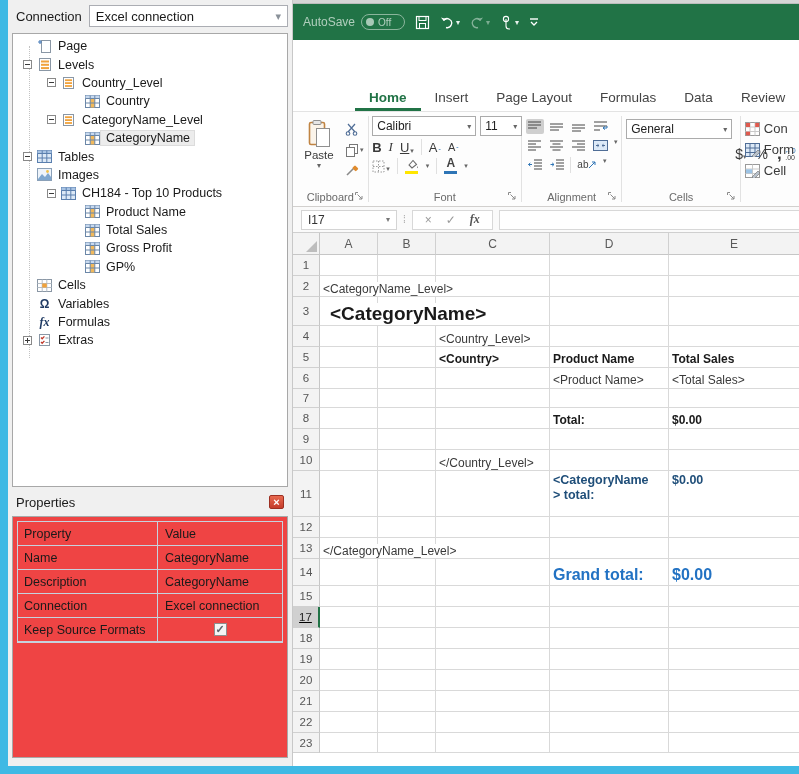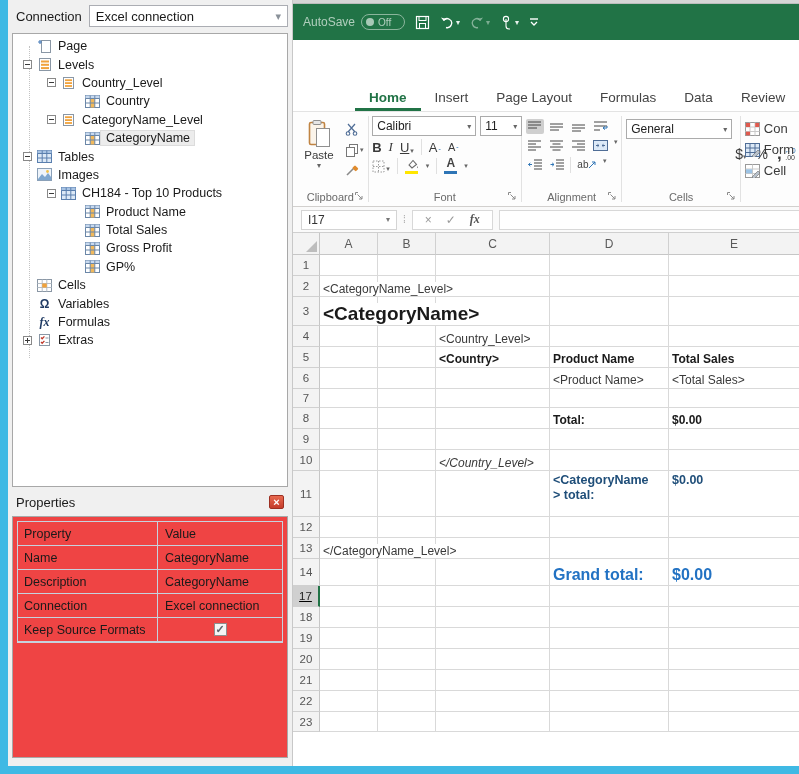--- a/index.html
+++ b/index.html
@@ -733,21 +733,21 @@
           </div>
         </div>
         <div class="grow" style="height: 29px;">
           <div class="rhdr">3</div>
           <div class="rcells">
             <div class="gcell" style="width: 58px; flex: 0 0 58px;"></div>
             <div class="gcell" style="width: 58px; flex: 0 0 58px;"></div>
             <div class="gcell" style="width: 114px; flex: 0 0 114px;"></div>
             <div class="gcell" style="width: 119px; flex: 0 0 119px;"></div>
             <div class="gcell" style="width: 131px; flex: 0 0 131px;"></div>
-            <span class="ovf t-h1" style="left: 3px;">&lt;CategoryName&gt;</span>
+            <span class="ovf t-h1" style="left: 10px;">&lt;CategoryName&gt;</span>
           </div>
         </div>
         <div class="grow" style="height: 21px;">
           <div class="rhdr">4</div>
           <div class="rcells">
             <div class="gcell" style="width: 58px; flex: 0 0 58px;"></div>
             <div class="gcell" style="width: 58px; flex: 0 0 58px;"></div>
             <div class="gcell" style="width: 114px; flex: 0 0 114px;"></div>
             <div class="gcell" style="width: 119px; flex: 0 0 119px;"></div>
             <div class="gcell" style="width: 131px; flex: 0 0 131px;"></div>
@@ -805,21 +805,21 @@
           </div>
         </div>
         <div class="grow" style="height: 21px;">
           <div class="rhdr">10</div>
           <div class="rcells">
             <div class="gcell" style="width: 58px; flex: 0 0 58px;"></div>
             <div class="gcell" style="width: 58px; flex: 0 0 58px;"></div>
             <div class="gcell" style="width: 114px; flex: 0 0 114px;"></div>
             <div class="gcell" style="width: 119px; flex: 0 0 119px;"></div>
             <div class="gcell" style="width: 131px; flex: 0 0 131px;"></div>
-            <span class="ovf t-plain" style="left: 119px; font-style: italic;">&lt;/Country_Level&gt;</span>
+            <span class="ovf t-plain" style="left: 119px;">&lt;/Country_Level&gt;</span>
           </div>
         </div>
         <div class="grow" style="height: 46px;">
           <div class="rhdr">11</div>
           <div class="rcells">
             <div class="gcell" style="width: 58px; flex: 0 0 58px;"></div>
             <div class="gcell" style="width: 58px; flex: 0 0 58px;"></div>
             <div class="gcell" style="width: 114px; flex: 0 0 114px;"></div>
             <div class="gcell" style="width: 119px; flex: 0 0 119px;"></div>
             <div class="gcell t-subtotal vtop" style="width: 131px; flex: 0 0 131px;">$0.00</div>
@@ -849,20 +849,30 @@
           </div>
         </div>
         <div class="grow" style="height: 27px;">
           <div class="rhdr">14</div>
           <div class="rcells">
             <div class="gcell" style="width: 58px; flex: 0 0 58px;"></div>
             <div class="gcell" style="width: 58px; flex: 0 0 58px;"></div>
             <div class="gcell" style="width: 114px; flex: 0 0 114px;"></div>
             <div class="gcell t-grand" style="width: 119px; flex: 0 0 119px;">Grand total:</div>
             <div class="gcell t-grand" style="width: 131px; flex: 0 0 131px;">$0.00</div>
+          </div>
+        </div>
+        <div class="grow" style="height: 21px;">
+          <div class="rhdr">15</div>
+          <div class="rcells">
+            <div class="gcell" style="width: 58px; flex: 0 0 58px;"></div>
+            <div class="gcell" style="width: 58px; flex: 0 0 58px;"></div>
+            <div class="gcell" style="width: 114px; flex: 0 0 114px;"></div>
+            <div class="gcell" style="width: 119px; flex: 0 0 119px;"></div>
+            <div class="gcell" style="width: 131px; flex: 0 0 131px;"></div>
           </div>
         </div>
         <div class="grow" style="height: 21px; text-decoration: underline;">
           <div class="rhdr sel">17</div>
           <div class="rcells">
             <div class="gcell" style="width: 58px; flex: 0 0 58px;"></div>
             <div class="gcell" style="width: 58px; flex: 0 0 58px;"></div>
             <div class="gcell" style="width: 114px; flex: 0 0 114px;"></div>
             <div class="gcell" style="width: 119px; flex: 0 0 119px;"></div>
             <div class="gcell" style="width: 131px; flex: 0 0 131px;"></div>

